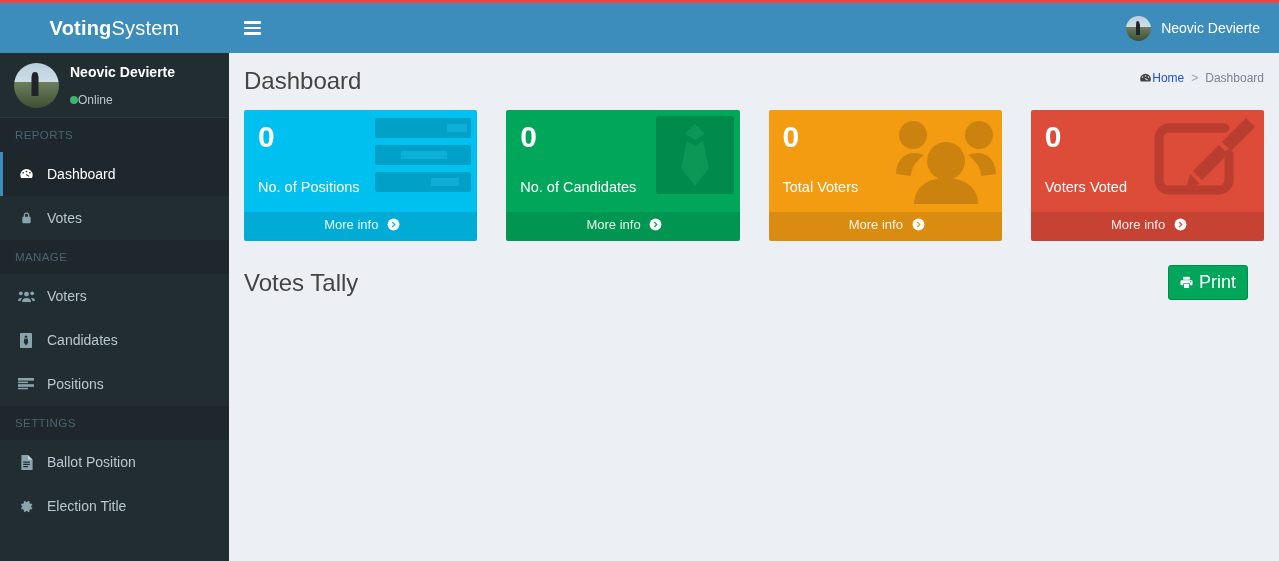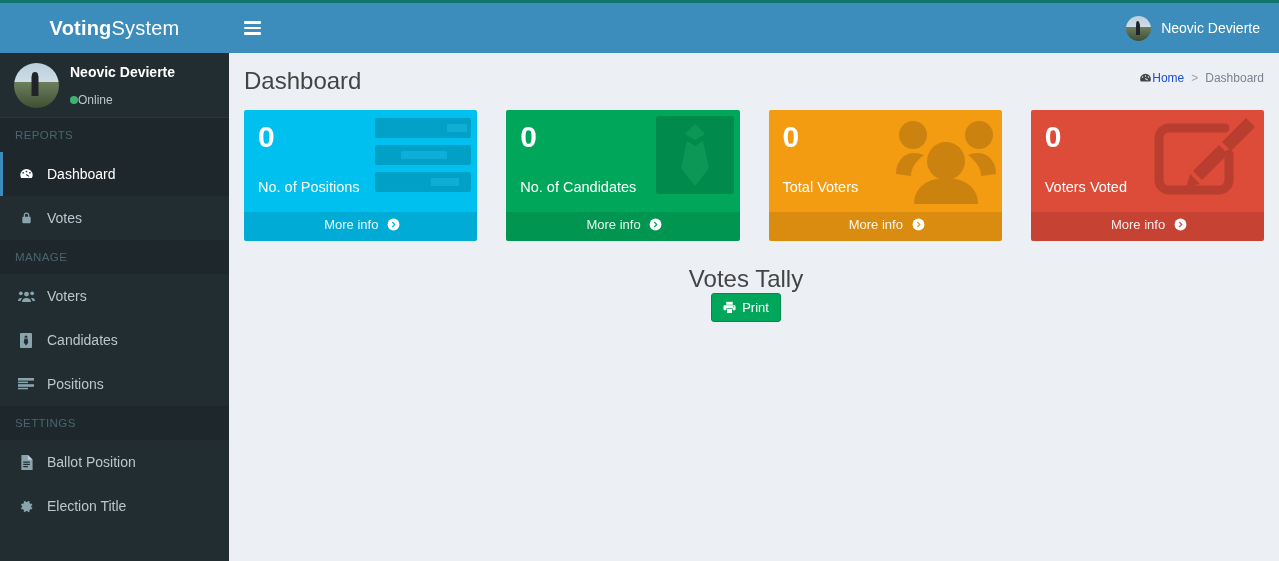--- a/index.html
+++ b/index.html
@@ -1,21 +1,21 @@
 <!DOCTYPE html>
 <html><head>
 <meta charset="utf-8">
 <style>
   * { box-sizing: border-box; margin: 0; padding: 0; }
   html, body {
     width: 1279px; height: 561px;
     font-family: "Liberation Sans", sans-serif;
     background: #ecf0f5; overflow: hidden;
   }
-  .app { position: relative; width: 1279px; height: 561px; border-top: 3px solid #0f766e; }
+  .app { position: relative; width: 1279px; height: 561px; border-top: 3px solid #ef4444; }
 
   
   .sidebar {
     position: absolute; left: 0; top: 0; width: 229px; height: 558px;
     background: #222d32; z-index: 5;
   }
   .logo {
     height: 50px; background: #3c8dbc; color: #fff;
     display: flex; align-items: center; justify-content: center;
     font-size: 20px; letter-spacing: .2px;
@@ -114,26 +114,25 @@
   }
   .ib-foot .arr { margin-left: 5px; vertical-align: -2px; }
   .aqua   { background: #00c0ef; }
   .green  { background: #00a65a; }
   .yellow { background: #f39c12; }
   .red    { background: #dd4b39; }
 
   .tally-head {
     display: flex; align-items: center; justify-content: space-between;
     padding: 24px 31px 0 15px;
-    flex-direction: column;
   }
   .tally-title { font-size: 24px; font-weight: 400; color: #444; }
   .print-btn {
     background: #00a65a; color: #fff; border: 1px solid #008d4c;
-    border-radius: 3px; font-size: 13px; padding: 6px 11px;
+    border-radius: 3px; font-size: 18px; padding: 6px 11px;
     display: flex; align-items: center; gap: 6px; cursor: pointer;
     font-family: "Liberation Sans", sans-serif;
   }
 </style>
 </head>
 <body>
 
 <div class="app">
 
   <aside class="sidebar">

